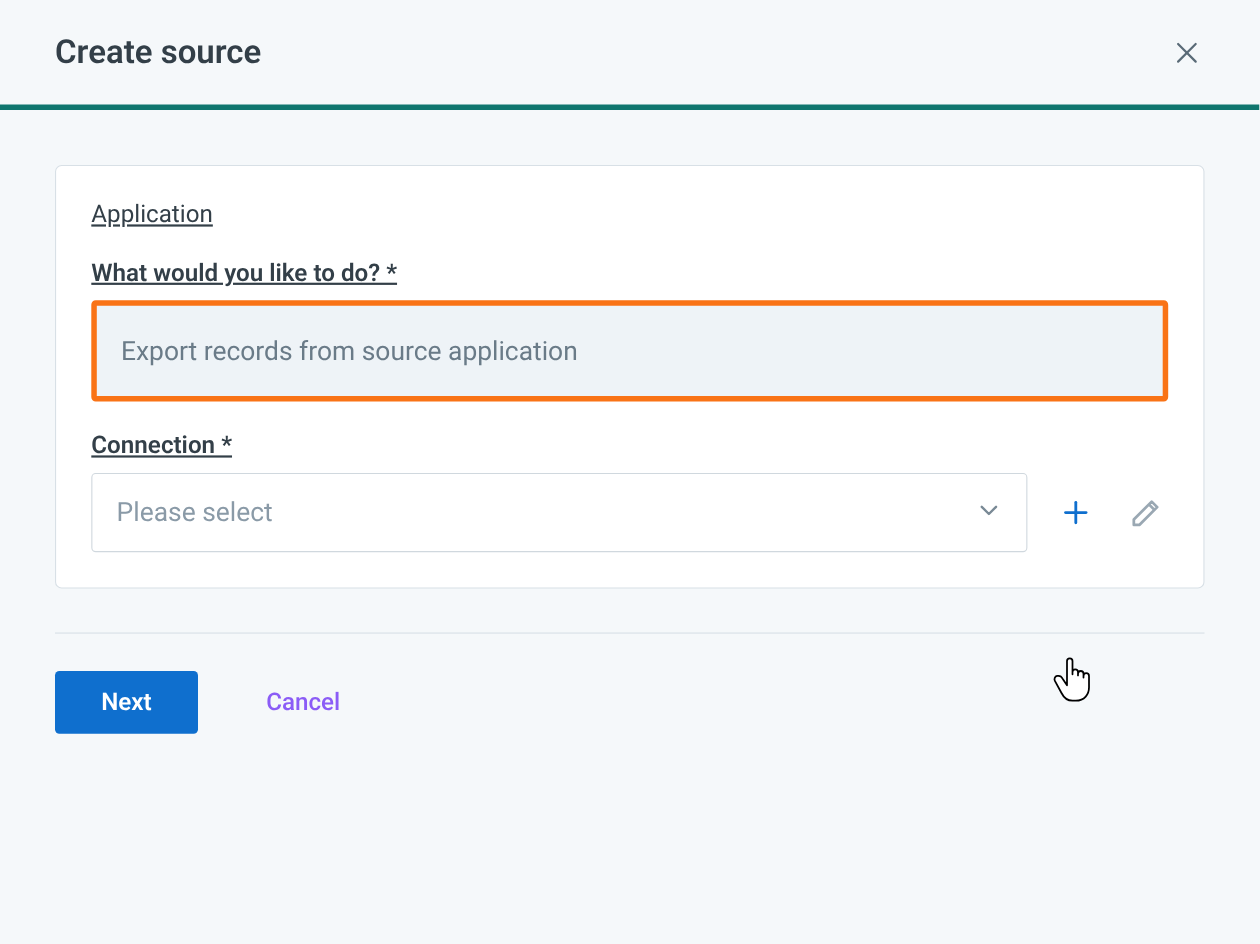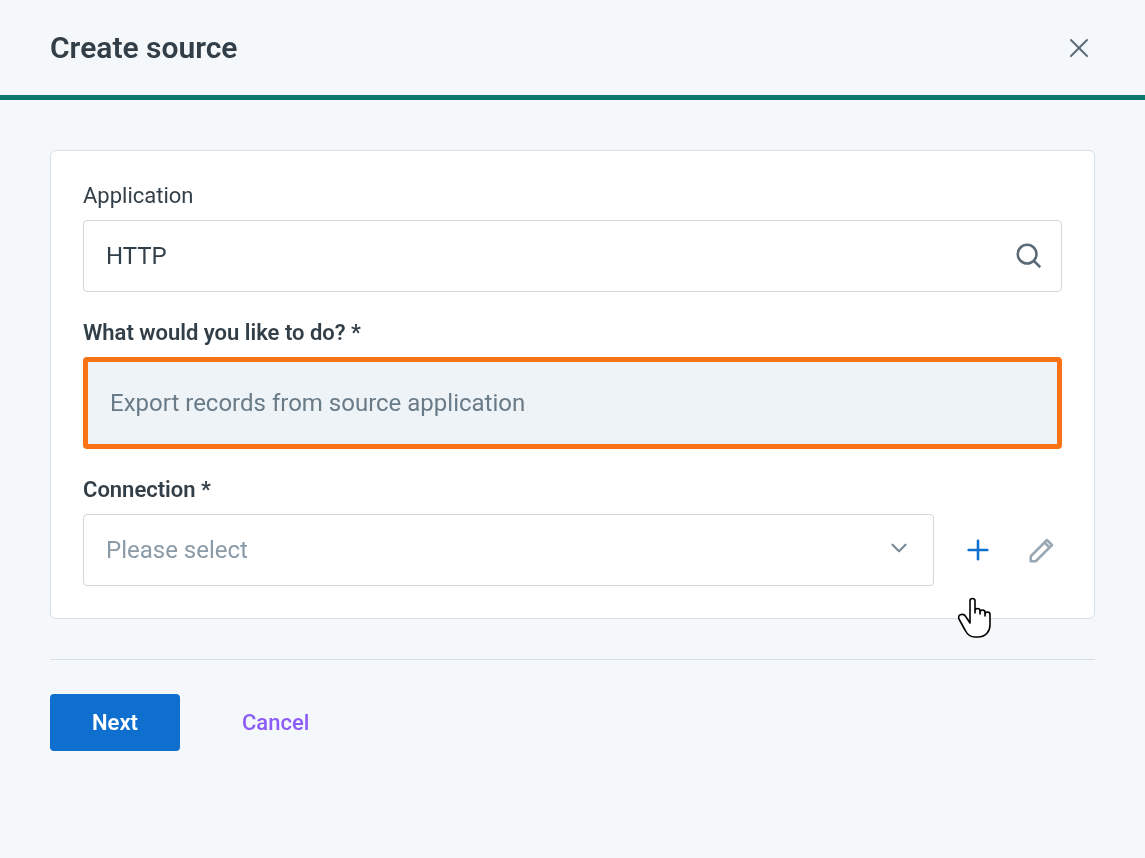--- a/index.html
+++ b/index.html
@@ -46,20 +46,21 @@
       margin-bottom: 28px;
     }
     .field-group:last-child {
       margin-bottom: 0;
     }
     .field-label {
       font-size: 22px;
       color: #333f48;
       margin-bottom: 12px;
       display: block;
+      text-decoration: underline;
     }
     .field-label.bold {
       font-weight: 600;
     }
     .input-wrapper {
       position: relative;
       display: flex;
       align-items: center;
     }
     .text-input {
@@ -179,29 +180,20 @@
       <line x1="20" y1="4" x2="4" y2="20"></line>
     </svg>
   </div>
 </div>
 
 <div class="content-area">
   <div class="form-panel">
 
     <div class="field-group">
       <label class="field-label">Application</label>
-      <div class="input-wrapper">
-        <input type="text" class="text-input" value="HTTP" style="">
-        <span class="input-icon-right">
-          <svg width="30" height="30" viewBox="0 0 24 24" fill="none" stroke="#5a6b77" stroke-width="2">
-            <circle cx="10.5" cy="10.5" r="7.5"></circle>
-            <line x1="21" y1="21" x2="16" y2="16"></line>
-          </svg>
-        </span>
-      </div>
     </div>
 
     <div class="field-group">
       <label class="field-label bold">What would you like to do? *</label>
       <div class="readonly-box">Export records from source application</div>
     </div>
 
     <div class="field-group">
       <label class="field-label bold">Connection *</label>
       <div class="select-row">

